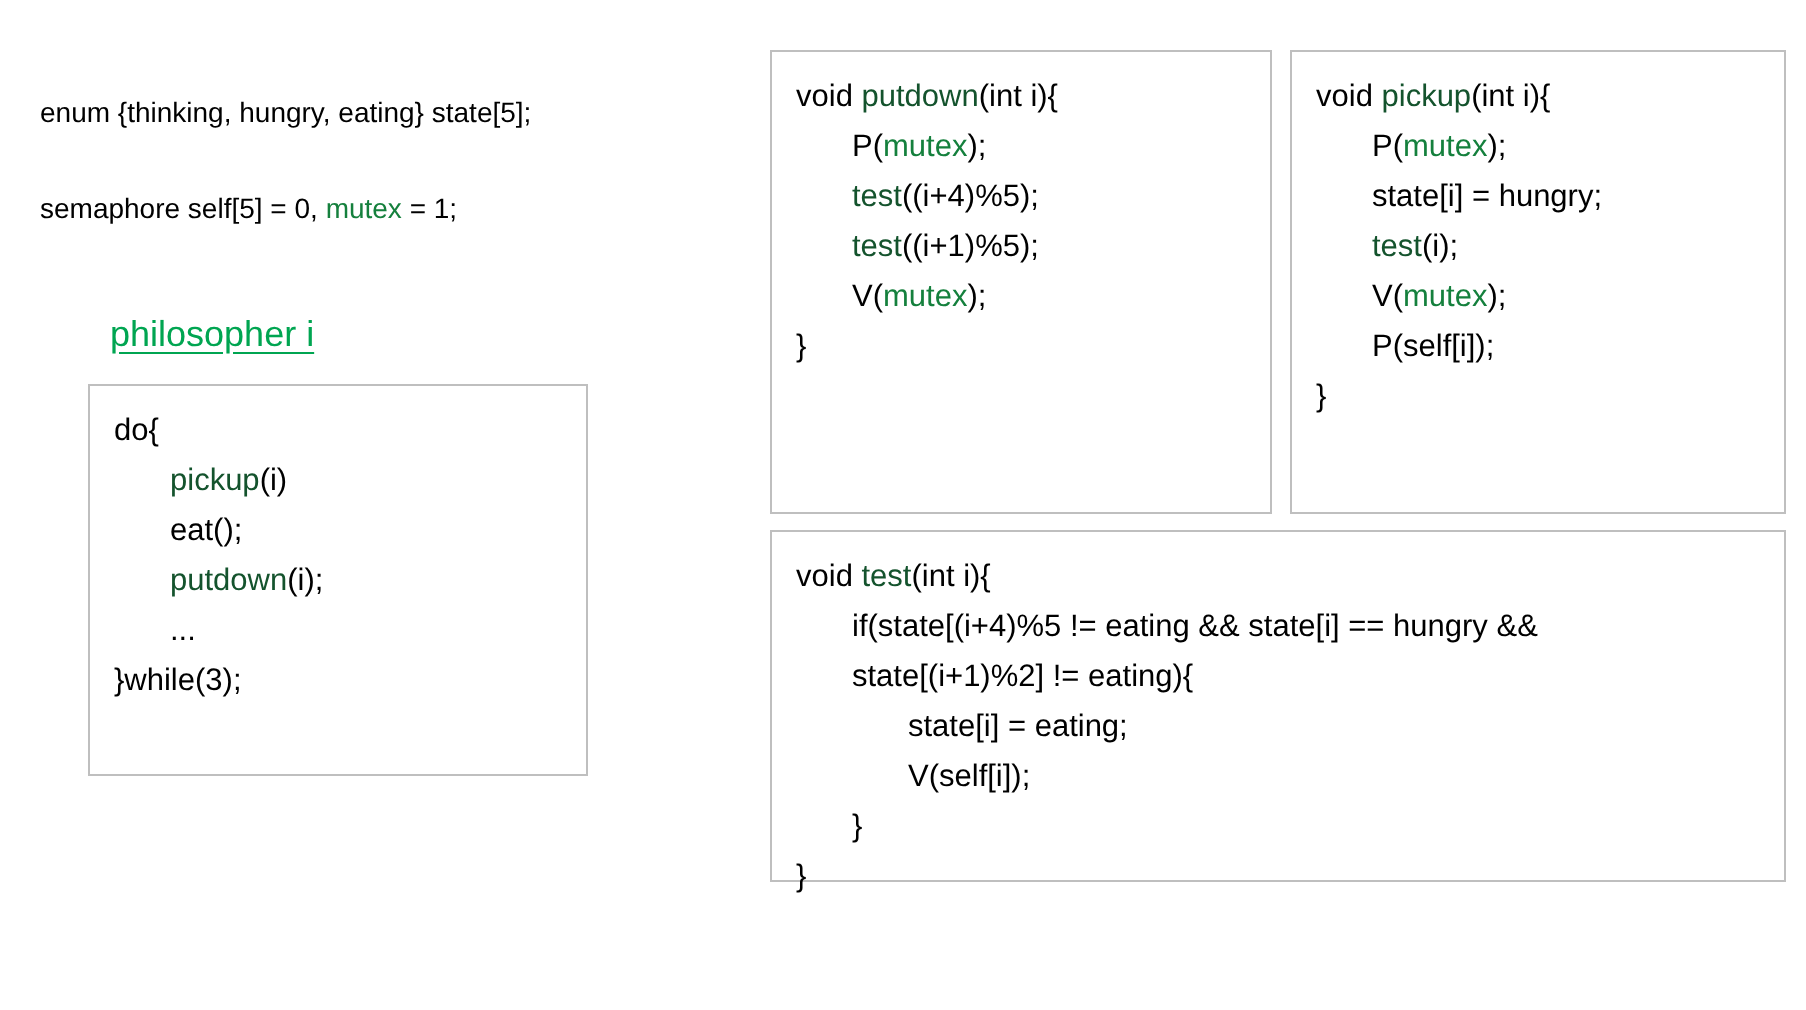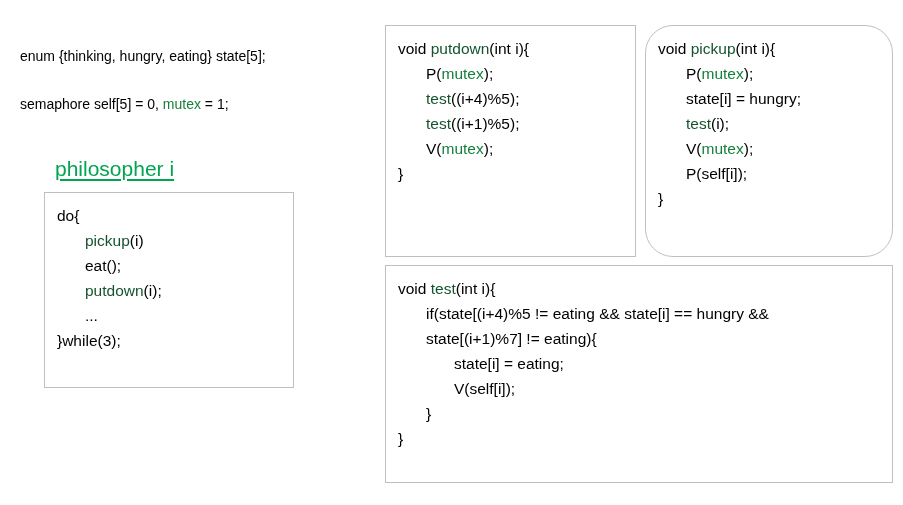--- a/index.html
+++ b/index.html
@@ -18,21 +18,21 @@
   .abs { position: absolute; }
 
   .decl {
     font-size: 14px;
     line-height: 20px;
     white-space: pre;
     color: #000;
   }
 
   .legend {
-    font-size: 21px;
+    font-size: 18px;
     color: #00A551;
     text-decoration: underline;
     text-underline-offset: 3px;
     white-space: pre;
   }
 
   .codebox {
     border: 1px solid #bfbfbf;
     background: #ffffff;
     box-sizing: border-box;
@@ -53,22 +53,22 @@
   .kw-pur  { color: #15803d; }
 
   
   #decl-enum      { left: 20px;  top: 46px; }
   #decl-semaphore { left: 20px;  top: 94px; }
 
   #legend-philosopher { left: 55px; top: 157px; }
 
   #box-philosopher { left: 44px;  top: 192px; width: 250px; height: 196px; }
   #box-putdown     { left: 385px; top: 25px;  width: 251px; height: 232px; }
-  #box-pickup      { left: 645px; top: 25px;  width: 248px; height: 232px; border-radius: 28px; }
-  #box-test        { left: 385px; top: 265px; width: 508px; height: 218px; }
+  #box-pickup      { left: 645px; top: 25px;  width: 248px; height: 232px; }
+  #box-test        { left: 385px; top: 265px; width: 508px; height: 176px; }
 
   .box-inner { padding: 10px 10px 0 12px; }
 </style>
 </head>
 <body>
 
 <div class="abs decl" id="decl-enum"><span>enum {thinking, hungry, eating} state[5];</span></div>
 
 <div class="abs decl" id="decl-semaphore"><span>semaphore self[5] = 0, </span><span class="kw-pur">mutex</span><span> = 1;</span></div>
 
@@ -105,19 +105,19 @@
       <div class="code-line ind1"><span>V(</span><span class="kw-pur">mutex</span><span>);</span></div>
       <div class="code-line ind1"><span>P(self[i]);</span></div>
       <div class="code-line"><span>}</span></div>
     </div>
 </div>
 
 <div class="abs codebox" id="box-test">
   <div class="box-inner">
       <div class="code-line"><span>void </span><span class="kw-cyan">test</span><span>(int i){</span></div>
       <div class="code-line ind1"><span>if(state[(i+4)%5 != eating &amp;&amp; state[i] == hungry &amp;&amp;</span></div>
-      <div class="code-line ind1"><span>state[(i+1)%7] != eating){</span></div>
+      <div class="code-line ind1"><span>state[(i+1)%2] != eating){</span></div>
       <div class="code-line ind2"><span>state[i] = eating;</span></div>
       <div class="code-line ind2"><span>V(self[i]);</span></div>
       <div class="code-line ind1"><span>}</span></div>
       <div class="code-line"><span>}</span></div>
     </div>
 </div>
 
 </body></html>

